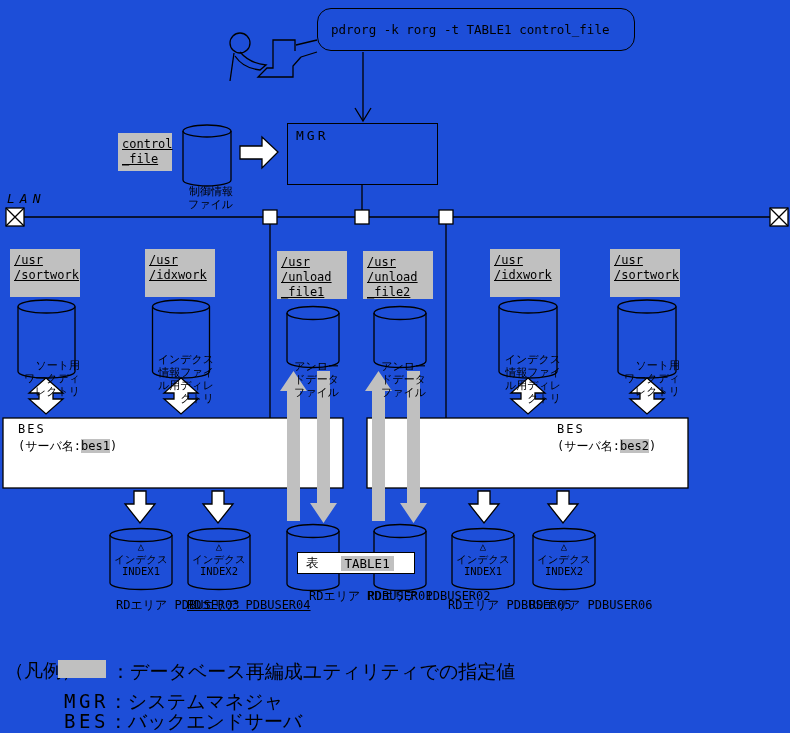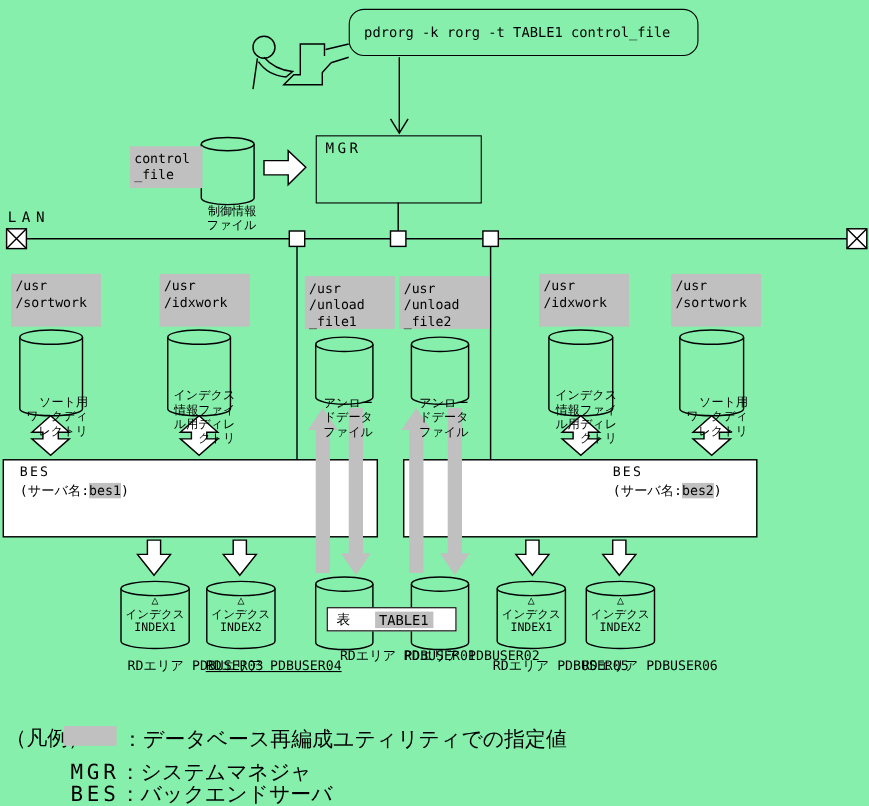--- a/index.html
+++ b/index.html
@@ -1,48 +1,48 @@
 <!DOCTYPE html>
 <html><head>
 <meta charset="utf-8">
 <style>
   html,body{margin:0;padding:0;background:#fff;}
   .stage{
-    position:relative;width:790px;height:733px;background:#86efac;overflow:hidden;
+    position:relative;width:790px;height:733px;background:#1d4ed8;overflow:hidden;
     font-family:"DejaVu Sans Mono","Liberation Mono",monospace;color:#000;
   }
   .stage svg{position:absolute;left:0;top:0;}
   .abs{position:absolute;white-space:pre-line;}
   .bubble{
     position:absolute;left:317px;top:8px;width:303px;height:41px;
     border:1px solid #000;border-radius:14px;display:flex;align-items:center;
     padding-left:13px;font-size:12.5px;
   }
   .mgrbox{position:absolute;left:287px;top:123px;width:149px;height:60px;border:1px solid #000;}
   .mgrbox span{position:absolute;left:8px;top:4px;font-size:13px;letter-spacing:3px;}
   .pathlabel{
     position:absolute;width:66px;height:44px;background:#c0c0c0;
-    font-size:12px;line-height:15px;padding:4px 12px 0 4px;
+    font-size:12px;line-height:15px;padding:4px 0 0 4px;text-decoration:underline;
   }
   .cyltext{position:absolute;text-align:right;font-size:11px;line-height:13px;margin-top:44px;}
   .cyltext-sm{position:absolute;text-align:center;font-size:10.5px;line-height:12.5px;}
   .bestext{position:absolute;font-size:12px;line-height:17px;}
   .bestext .t{letter-spacing:2px;}
   .hl{background:#c0c0c0;}
   .rdlabel{position:absolute;font-size:12px;line-height:15.5px;}
   .tablebox{
     position:absolute;left:297px;top:552px;width:116px;height:20px;background:#fff;
     border:1px solid #000;display:flex;align-items:center;font-size:12.5px;
   }
   .tablebox .tname{margin-left:8px;}
   .tablebox .tval{margin-left:22px;background:#c0c0c0;padding:0 4px;}
   .legend-swatch{position:absolute;left:58px;top:660px;width:48px;height:18px;background:#c0c0c0;}
   .lg{position:absolute;font-size:19px;}
   .abbr{letter-spacing:3.5px;}
-  .lanlabel{position:absolute;left:7px;top:191px;font-size:13px;letter-spacing:5px;}
+  .lanlabel{position:absolute;left:7px;top:191px;font-size:13px;letter-spacing:5px;font-style:italic;}
 </style>
 </head>
 <body>
 
 <div class="stage">
 
 <svg width="790" height="733" viewBox="0 0 790 733">
   <g stroke="#000" stroke-width="1.3" fill="none">
 
     <g>

